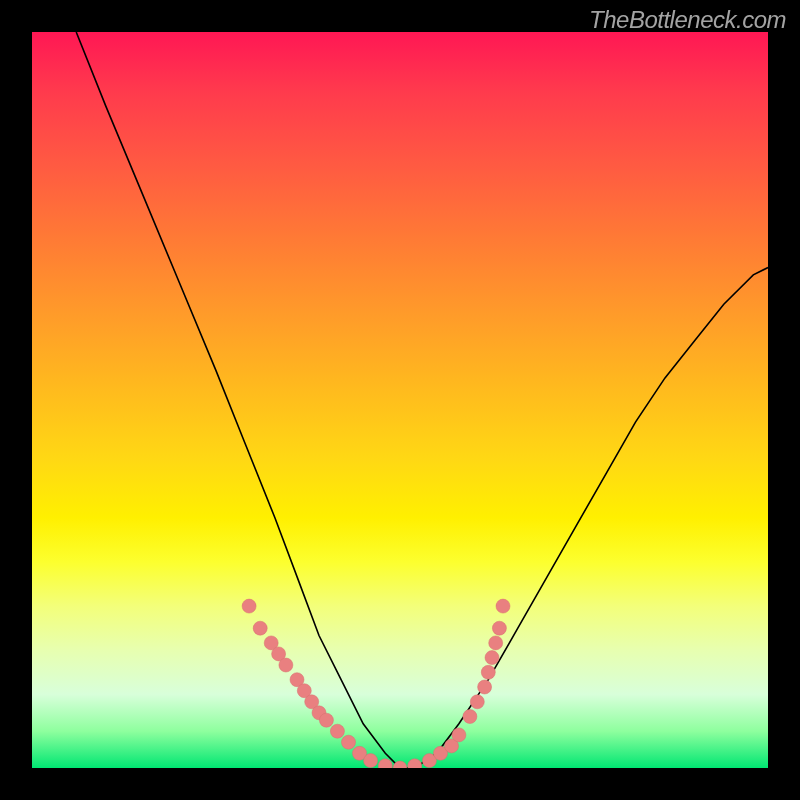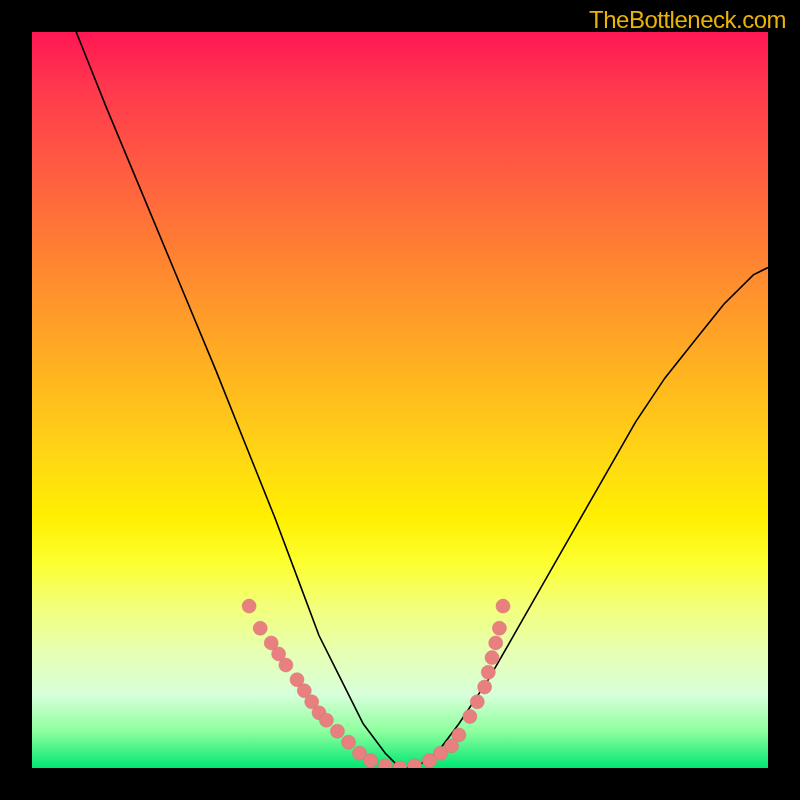--- a/index.html
+++ b/index.html
@@ -10,23 +10,24 @@
     position: relative;
     overflow: hidden;
   }
   .watermark {
     position: absolute;
     top: 6px;
     right: 14px;
     font-family: Arial, sans-serif;
     font-size: 24px;
     font-weight: 500;
-    color: #eab308;
+    color: #a3a3a3;
     letter-spacing: -0.5px;
     z-index: 10;
+    font-style: italic;
   }
   .plot-area {
     position: absolute;
     left: 32px;
     top: 32px;
     width: 736px;
     height: 736px;
     background: linear-gradient(to bottom,
       #ff1754 0%,
       #ff3a4d 8%,

